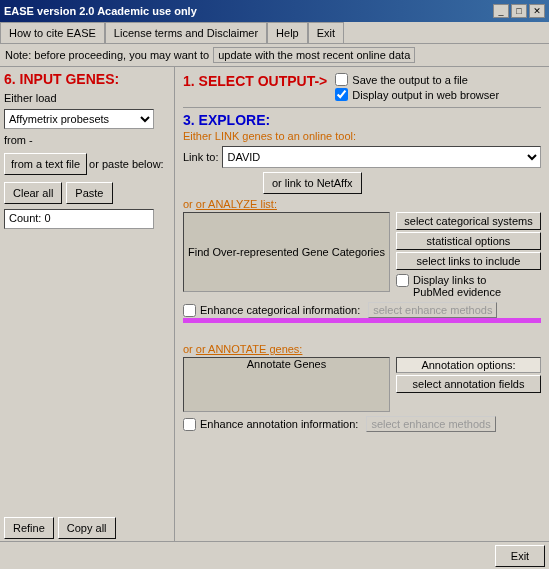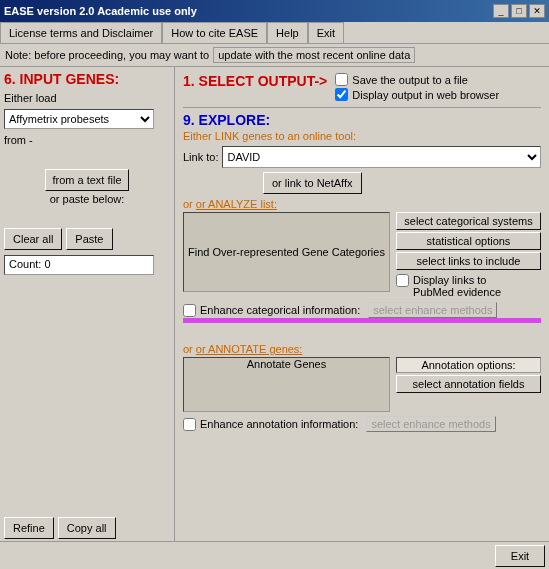--- a/index.html
+++ b/index.html
@@ -121,22 +121,21 @@
       height: 20px;
       font-size: 11px;
       background: white;
       border: 1px inset #999;
     }
 
     .text-file-row {
       display: flex;
       align-items: center;
       gap: 2px;
-      margin: 18px 0;
-      flex-direction: column;
+      margin: 2px 0;
     }
 
     .btn-small {
       background: #d4d0c8;
       border: 1px outset #fff;
       border-right-color: #666;
       border-bottom-color: #666;
       padding: 2px 6px;
       font-size: 11px;
       cursor: pointer;
@@ -433,22 +432,22 @@
   <div class="title-bar">
     <span class="title-bar-text">EASE version 2.0   Academic use only</span>
     <div class="title-bar-controls">
       <div class="title-btn">_</div>
       <div class="title-btn">□</div>
       <div class="title-btn">✕</div>
     </div>
   </div>
 
   <div class="menu-bar">
+    <div class="menu-item">How to cite EASE</div>
     <div class="menu-item">License terms and Disclaimer</div>
-    <div class="menu-item">How to cite EASE</div>
     <div class="menu-item">Help</div>
     <div class="menu-item">Exit</div>
   </div>
 
   <div class="note-bar">
     <span>Note: before proceeding, you may want to</span>
     <button class="note-link">update with the most recent online data</button>
   </div>
 
   <div class="main-container">
@@ -499,21 +498,21 @@
             <span>Save the output to a file</span>
           </div>
           <div class="checkbox-row">
             <input type="checkbox" checked="" style="">
             <span>Display output in web browser</span>
           </div>
         </div>
       </div>
 
       <div class="explore-section">
-        <div class="section-title-blue">9. EXPLORE:</div>
+        <div class="section-title-blue">3. EXPLORE:</div>
 
         <div class="or-link-text" style="color:#cc6600; text-decoration:none; margin-bottom:4px;">Either LINK genes to an online tool:</div>
 
         <div class="link-to-row" style="display:flex; align-items:center; gap:4px; margin: 4px 0;">
           <span class="link-label">Link to:</span>
           <select class="link-dropdown" style="width:200px;">
             <option>DAVID</option>
             <option>NetAffx</option>
             <option>NCBI</option>
           </select>

